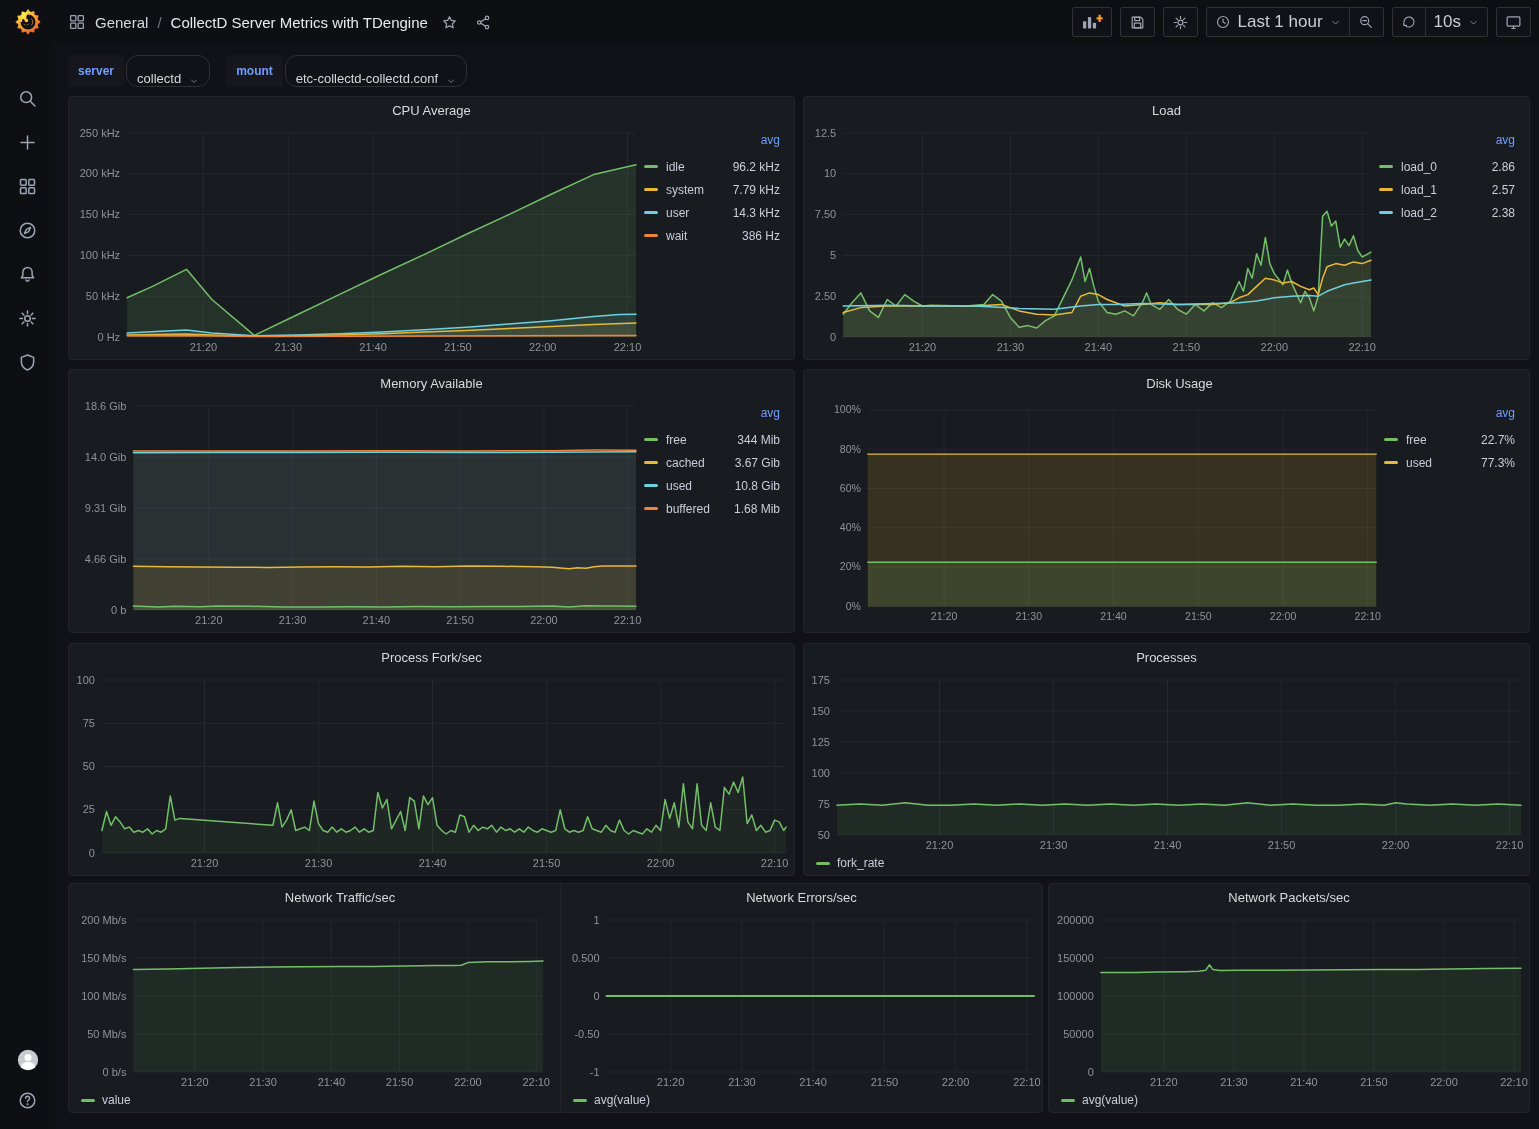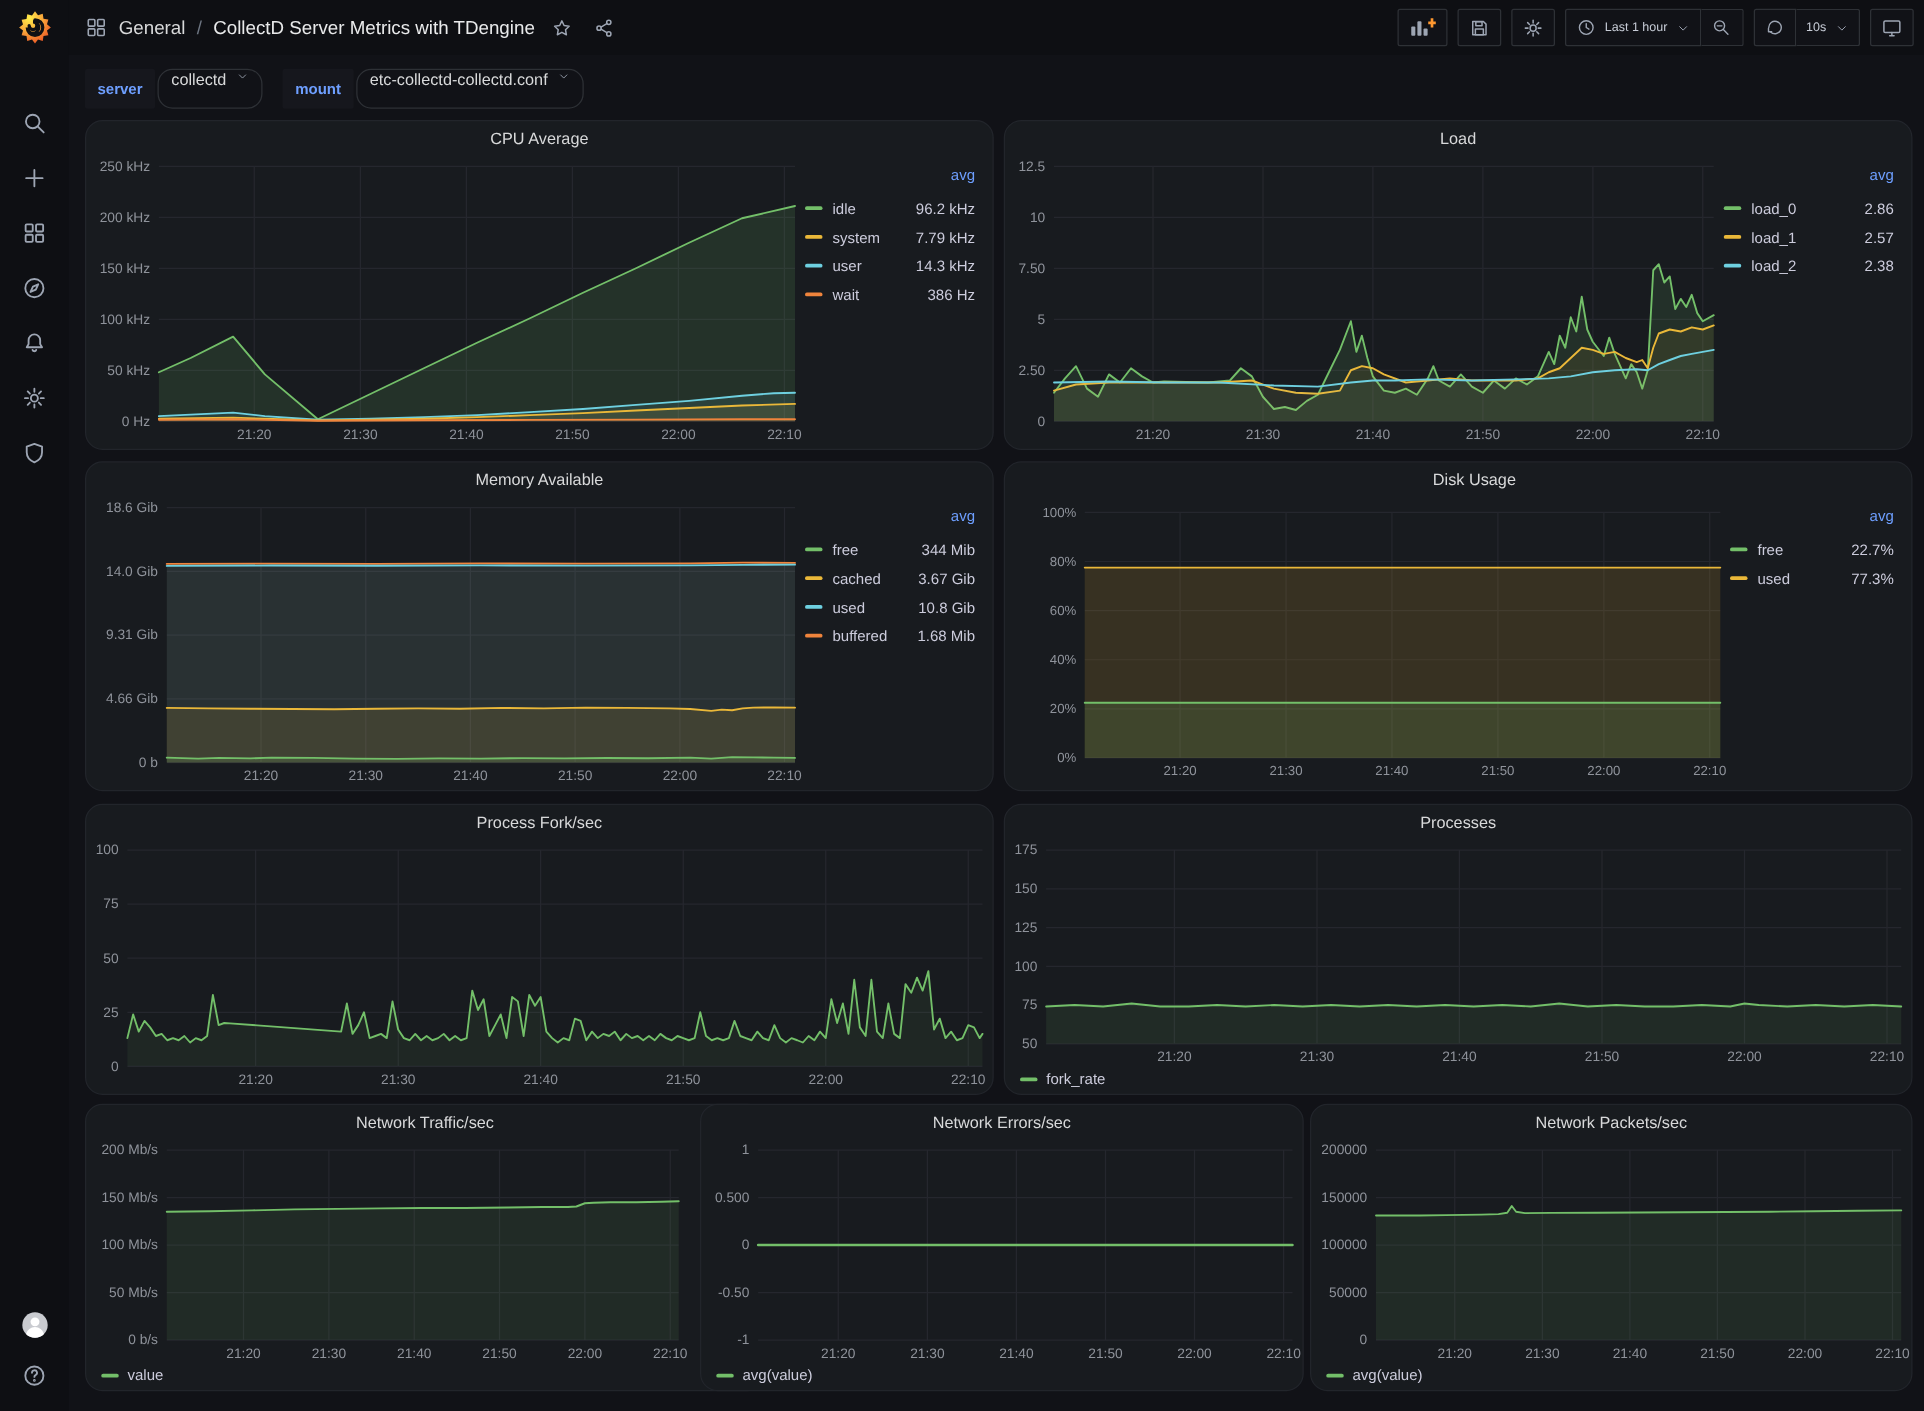--- a/index.html
+++ b/index.html
@@ -10,41 +10,41 @@
           display:flex;align-items:center;justify-content:space-between;z-index:5;}
   .nav-left{display:flex;align-items:center;gap:9px;margin-left:68px;}
   .crumb-icon svg{display:block}
   .crumb{font-size:15px;color:#d8d9da;cursor:pointer}
   .crumb-sep{color:#6e7683;font-size:15px;}
   .dash-title{font-size:15px;color:#e9eaeb;cursor:pointer}
   .titlebtn{background:none;border:none;padding:4px;cursor:pointer;display:flex;align-items:center}
   .nav-right{display:flex;align-items:center;gap:8px;margin-right:8px;}
   .tbtn{height:30px;min-width:34px;display:flex;align-items:center;justify-content:center;
         background:#111217;border:1px solid #2e3136;border-radius:2px;cursor:pointer;
-        color:#c7ccd6;font-size:10px;padding:0 8px;gap:7px;}
+        color:#c7ccd6;font-size:17px;padding:0 8px;gap:7px;}
   .tgroup{display:flex;align-items:stretch;}
   .tgroup .tbtn{border-radius:0;border-left-width:0;}
   .tgroup .tbtn:first-child{border-radius:2px 0 0 2px;border-left-width:1px;}
   .tgroup .tbtn:last-child{border-radius:0 2px 2px 0;}
   
   .sidebar{position:absolute;left:0;top:0;width:55px;height:1129px;background:#0e0f13;
            display:flex;flex-direction:column;align-items:center;z-index:6;}
   .logo{width:42px;height:42px;margin-top:1px;display:flex;align-items:center;justify-content:center;cursor:pointer;}
   .side-icons{display:flex;flex-direction:column;align-items:center;gap:22px;margin-top:44px;}
   .sicon{width:22px;height:22px;cursor:pointer;display:flex;align-items:center;justify-content:center;}
   .side-bottom{margin-top:auto;display:flex;flex-direction:column;align-items:center;gap:18px;margin-bottom:18px;}
   
   .submenu{position:absolute;left:68px;top:55px;display:flex;align-items:center;gap:16px;}
   .varpair{display:flex;align-items:stretch;gap:2px;height:32px;}
   .varlabel{display:flex;align-items:center;padding:0 10px;background:#16171d;border-radius:2px;
             color:#6e9fff;font-size:12px;font-weight:700;}
-  .varvalue{display:flex;align-items:flex-start;gap:8px;padding:0 10px;background:#111217;
+  .varvalue{display:flex;align-items:flex-end;gap:8px;padding:0 10px;background:#111217;
             border:1px solid #2e3136;border-radius:12px;color:#d8d9da;font-size:13px;cursor:pointer;}
   
-  .panel{position:absolute;background:#181b1f;border:1px solid #22252b;border-radius:14px;box-sizing:border-box;}
+  .panel{position:absolute;background:#181b1f;border:1px solid #22252b;border-radius:4px;box-sizing:border-box;}
   .panel-title{height:26px;display:flex;align-items:center;justify-content:center;
                font-size:13px;font-weight:500;color:#d8d9da;cursor:pointer;}
   .panel-body{position:relative;display:flex;}
   .tick{font:11px "Liberation Sans",sans-serif;fill:#8f939b;}
   .legend-right{width:150px;box-sizing:border-box;padding:10px 14px 0 0;font-size:12px;}
   .legend-head{text-align:right;color:#6e9fff;font-weight:400;margin-bottom:8px;cursor:pointer;}
   .legend-row{display:flex;align-items:center;height:23px;color:#ccccdc;cursor:pointer;}
   .legend-row .swatch{width:14px;height:3px;border-radius:2px;margin-right:8px;flex:none;}
   .legend-row .lname{white-space:nowrap;}
   .legend-row .lval{margin-left:auto;}

